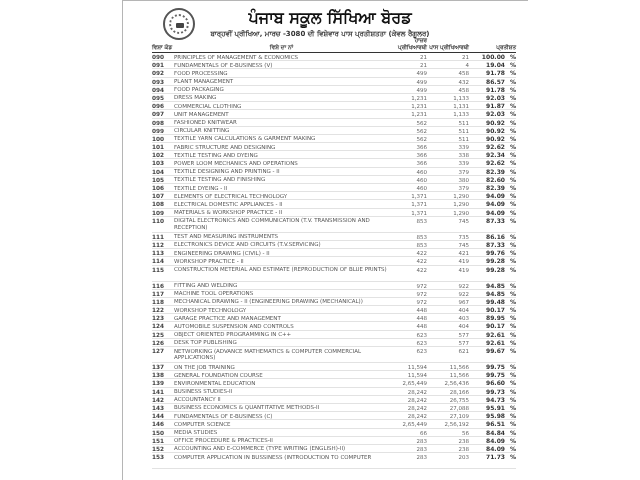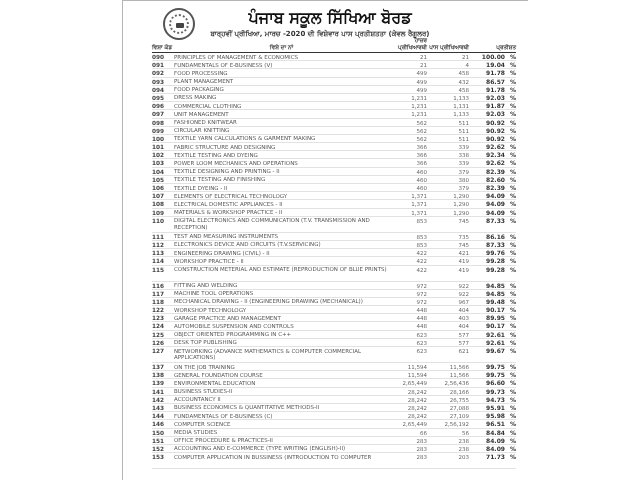--- a/index.html
+++ b/index.html
@@ -21,21 +21,21 @@
   .c-sym { width:11px; text-align:right; font-weight:bold; color:#333; font-size:6px; padding-top:2px; }
   .hdr .c-code, .hdr .c-name, .hdr .c-app, .hdr .c-pass, .hdr .c-pct { padding-top:0; color:#333; font-weight:bold; font-size:5.6px; }
   .hdr .c-name { text-align:center; text-transform:none; }
 </style>
 </head>
 <body>
 
 <div class="frame"></div>
 <div class="logo"></div>
 <div class="title">ਪੰਜਾਬ ਸਕੂਲ ਸਿੱਖਿਆ ਬੋਰਡ</div>
-<div class="subtitle">ਬਾਰ੍ਹਵੀਂ ਪ੍ਰੀਖਿਆ, ਮਾਰਚ -2020 ਦੀ ਵਿਸ਼ੇਵਾਰ ਪਾਸ ਪ੍ਰਤੀਸ਼ਤਤਾ (ਕੇਵਲ ਰੈਗੂਲਰ)</div>
+<div class="subtitle">ਬਾਰ੍ਹਵੀਂ ਪ੍ਰੀਖਿਆ, ਮਾਰਚ -3080 ਦੀ ਵਿਸ਼ੇਵਾਰ ਪਾਸ ਪ੍ਰਤੀਸ਼ਤਤਾ (ਕੇਵਲ ਰੈਗੂਲਰ)</div>
 
 <div class="table">
   <div class="hdr">
     <div class="c-code">ਵਿਸ਼ਾ ਕੋਡ</div>
     <div class="c-name">ਵਿਸ਼ੇ ਦਾ ਨਾਂ</div>
     <div class="c-app">ਹਾਜ਼ਰ ਪ੍ਰੀਖਿਆਰਥੀ</div>
     <div class="c-pass">ਪਾਸ ਪ੍ਰੀਖਿਆਰਥੀ</div>
     <div class="c-pct" style="width:47px">ਪ੍ਰਤੀਸ਼ਤ</div>
   </div>
   <div id="rows">

